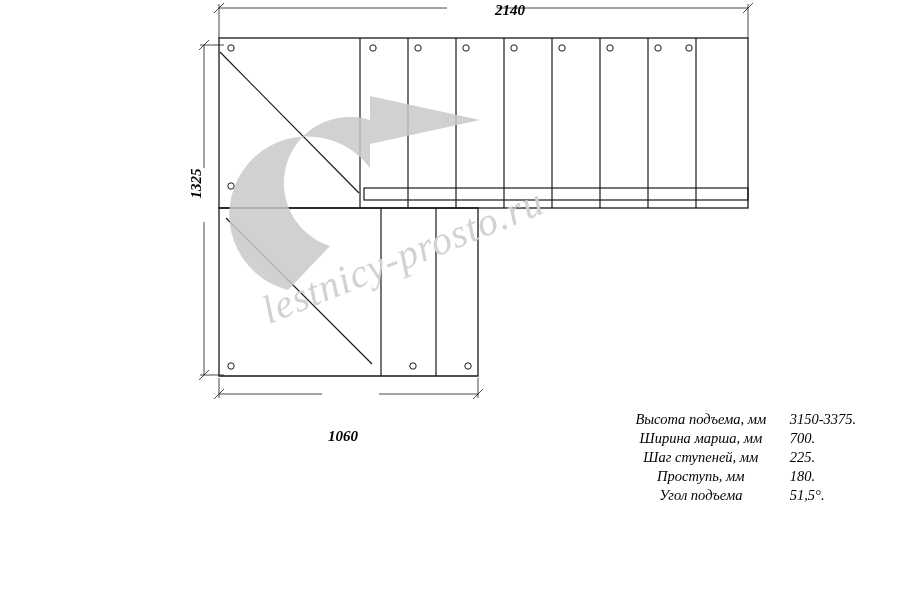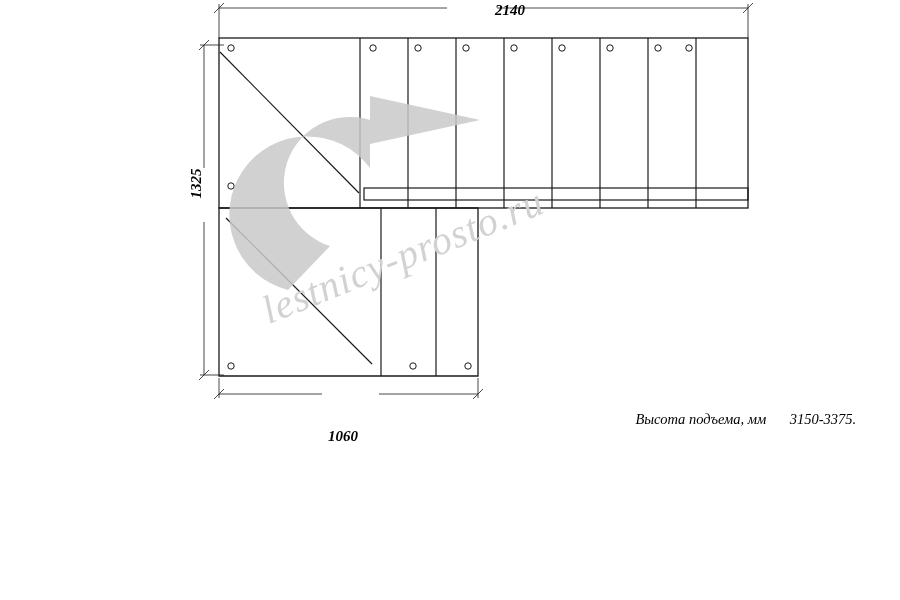--- a/index.html
+++ b/index.html
@@ -211,17 +211,33 @@
 
   <div class="dim-label" id="dim-bottom-label">1060</div>
 
   <div id="spec-table">
     <table>
       <tbody>
         <tr>
           <td class="param">Высота подъема, мм</td>
           <td class="value">3150-3375.</td>
         </tr>
+        <tr>
+          <td class="param">Ширина марша, мм</td>
+          <td class="value">700.</td>
+        </tr>
+        <tr>
+          <td class="param">Шаг ступеней, мм</td>
+          <td class="value">225.</td>
+        </tr>
+        <tr>
+          <td class="param">Проступь, мм</td>
+          <td class="value">180.</td>
+        </tr>
+        <tr>
+          <td class="param">Угол подъема</td>
+          <td class="value">51,5°.</td>
+        </tr>
       </tbody>
     </table>
   </div>
 
 </div>
 
 </body></html>

